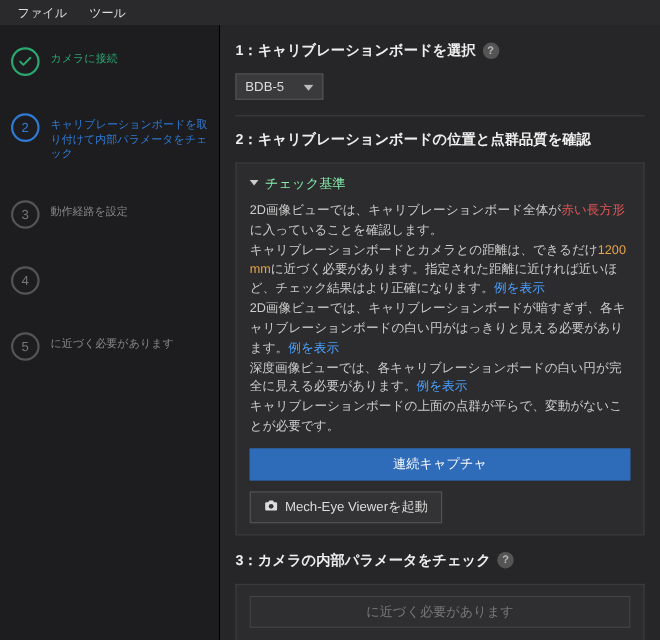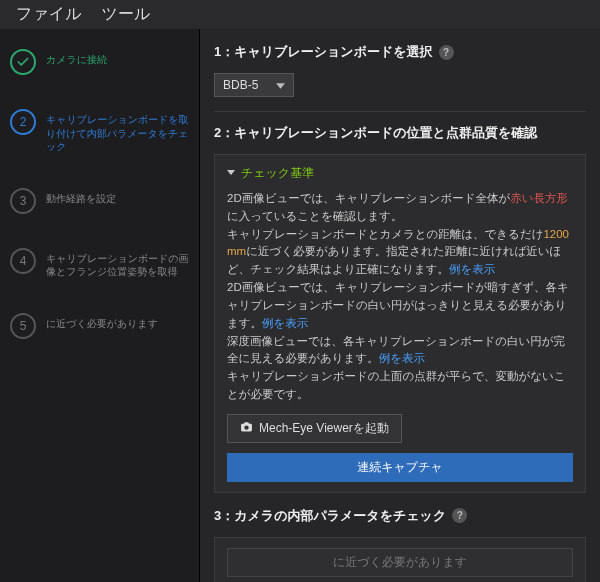--- a/index.html
+++ b/index.html
@@ -1,17 +1,17 @@
 <!DOCTYPE html>
 <html><head>
 <meta charset="utf-8">
 <style>
   * { box-sizing: border-box; margin: 0; padding: 0; font-family: "Meiryo", "Hiragino Sans", sans-serif; }
   body { background: #1d1d1f; color: #ccc; font-size: 12px; width: 600px; height: 582px; overflow: hidden; }
-  .menubar { background: #2a2a2c; display: flex; padding: 2px 6px; font-size: 16px; color: #ddd; text-align: center; }
+  .menubar { background: #2a2a2c; display: flex; padding: 2px 6px; font-size: 11px; color: #ddd; text-align: center; }
   .menubar .item { padding: 2px 10px; cursor: default; }
   .main { display: flex; height: calc(582px - 22px); }
   .sidebar { width: 200px; background: #1d1d1f; padding: 20px 10px; border-right: 1px solid #000; }
   .step { display: flex; align-items: flex-start; margin-bottom: 34px; }
   .step .circle { width: 26px; height: 26px; border: 2px solid #555; border-radius: 50%; display: flex; align-items: center; justify-content: center; flex: 0 0 26px; margin-right: 10px; font-size: 12px; color: #777; }
   .step .label { font-size: 10px; color: #888; line-height: 1.35; padding-top: 4px; }
   .step.done .circle { border-color: #2aa86f; }
   .step.done .circle svg { stroke: #2aa86f; }
   .step.done .label { color: #2aa86f; }
   .step.active .circle { border-color: #2e7bd6; color: #2e7bd6; }
@@ -21,21 +21,21 @@
   .content::-webkit-scrollbar-thumb { background: #555; }
   .content::-webkit-scrollbar-track { background: #2b2b2d; }
   .sec-title { font-size: 13px; font-weight: bold; color: #eee; margin-bottom: 12px; display: flex; align-items: center; }
   .help { width: 15px; height: 15px; border-radius: 50%; background: #555; color: #bbb; display: inline-flex; align-items: center; justify-content: center; font-size: 10px; margin-left: 6px; cursor: pointer; }
   .field-row { display: flex; align-items: center; margin-bottom: 14px; }
   .field-row .flabel { flex: 1; color: #bbb; font-size: 12px; }
   .dropdown { background: #3a3a3c; border: 1px solid #555; color: #ddd; padding: 4px 8px; min-width: 80px; display: flex; align-items: flex-end; justify-content: space-between; cursor: pointer; font-size: 12px; }
   .dropdown .chev { margin-left: 8px; }
   .hr { border: none; border-top: 1px solid #3c3c3e; margin: 6px 0 12px; }
   .inner-box { border: 1px solid #3c3c3e; background: #2c2c2e; padding: 10px 12px; margin-bottom: 12px; }
-  .inner-box .ib-title { color: #84cc16; font-size: 12px; margin-bottom: 8px; display:flex; align-items:center; }
+  .inner-box .ib-title { color: #86efac; font-size: 12px; margin-bottom: 8px; display:flex; align-items:center; }
   .inner-box .ib-title .caret { display:inline-block; margin-right:6px; border-top: 5px solid #ccc; border-left: 4px solid transparent; border-right: 4px solid transparent; transform: translateY(-1px);}
   .body-text { font-size: 11.5px; color: #ccc; line-height: 1.55; }
   .body-text .red { color: #e05555; }
   .body-text .orange { color: #e6a54b; }
   .body-text .link { color: #4aa0ff; cursor: pointer; }
   .btn { background: #3a3a3c; border: 1px solid #555; color: #ddd; padding: 5px 12px; font-size: 12px; display: inline-flex; align-items: center; cursor: pointer; }
   .btn.dark { background: #333335; }
   .btn .cam { margin-right: 6px; }
   .btn-row { display: flex; gap: 8px; margin-top: 10px; }
   .btn.wide { display: flex; justify-content: center; width: 100%; }
@@ -68,21 +68,20 @@
       <span class="label">キャリブレーションボードを取り付けて内部パラメータをチェック</span>
     </div>
 
     <div class="step">
       <span class="circle">3</span>
       <span class="label">動作経路を設定</span>
     </div>
 
     <div class="step">
       <span class="circle">4</span>
-      <span class="label">キャリブレーションボードの画像とフランジ位置姿勢を取得</span>
     </div>
 
     <div class="step">
       <span class="circle">5</span>
       <span class="label">に近づく必要があります</span>
     </div>
 
   </div>
 
   <div class="content">
@@ -115,33 +114,33 @@
         <span>チェック基準</span>
       </div>
       <div class="body-text">
         <span>2D画像ビューでは、キャリブレーションボード全体が</span><span class="red">赤い長方形</span><span>に入っていることを確認します。</span><br>
         <span>キャリブレーションボードとカメラとの距離は、できるだけ</span><span class="orange">1200 mm</span><span>に近づく必要があります。指定された距離に近ければ近いほど、チェック結果はより正確になります。</span><span class="link">例を表示</span><br>
         <span>2D画像ビューでは、キャリブレーションボードが暗すぎず、各キャリブレーションボードの白い円がはっきりと見える必要があります。</span><span class="link">例を表示</span><br>
         <span>深度画像ビューでは、各キャリブレーションボードの白い円が完全に見える必要があります。</span><span class="link">例を表示</span><br>
         <span>キャリブレーションボードの上面の点群が平らで、変動がないことが必要です。</span>
       </div>
       <div class="btn-row">
+        <div class="btn wide blue">
+          <span>連続キャプチャ</span>
+        </div>
+      </div>
+      <div class="btn-row">
         <div class="btn dark">
           <span class="cam">
             <svg width="13" height="11" viewBox="0 0 24 20" fill="#ddd">
                 <path d="M4 5h3l2-3h6l2 3h3a2 2 0 0 1 2 2v10a2 2 0 0 1-2 2H4a2 2 0 0 1-2-2V7a2 2 0 0 1 2-2z"></path>
                 <circle cx="12" cy="12" r="4" fill="#333"></circle>
               </svg>
           </span>
           <span>Mech-Eye Viewerを起動</span>
-        </div>
-      </div>
-      <div class="btn-row">
-        <div class="btn wide blue">
-          <span>連続キャプチャ</span>
         </div>
       </div>
     </div>
 
     <div class="sec-block">
       <div class="sec-title">
         <span>3：カメラの内部パラメータをチェック</span>
         <span class="help">?</span>
       </div>
 

